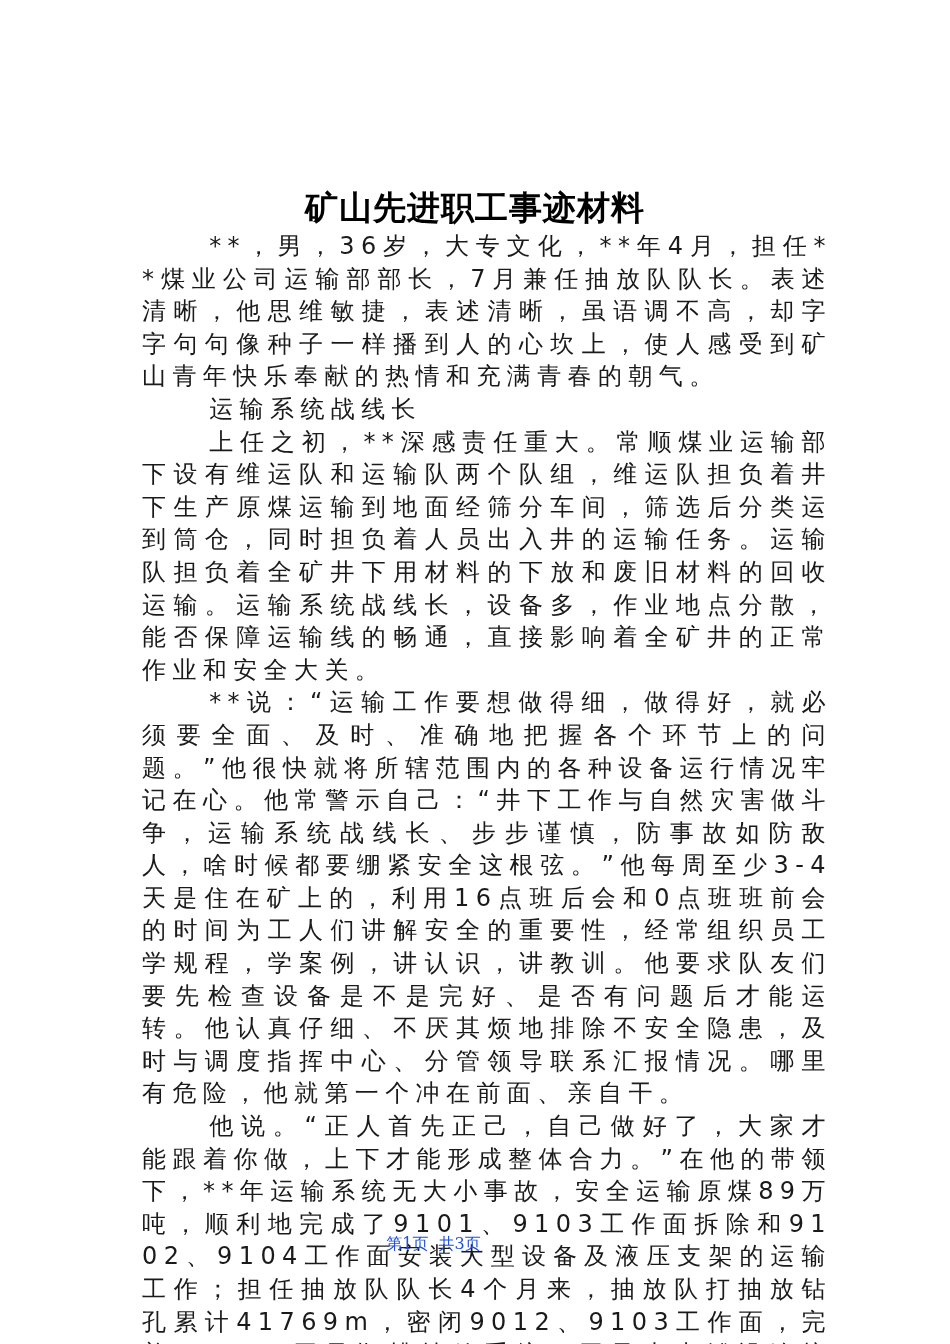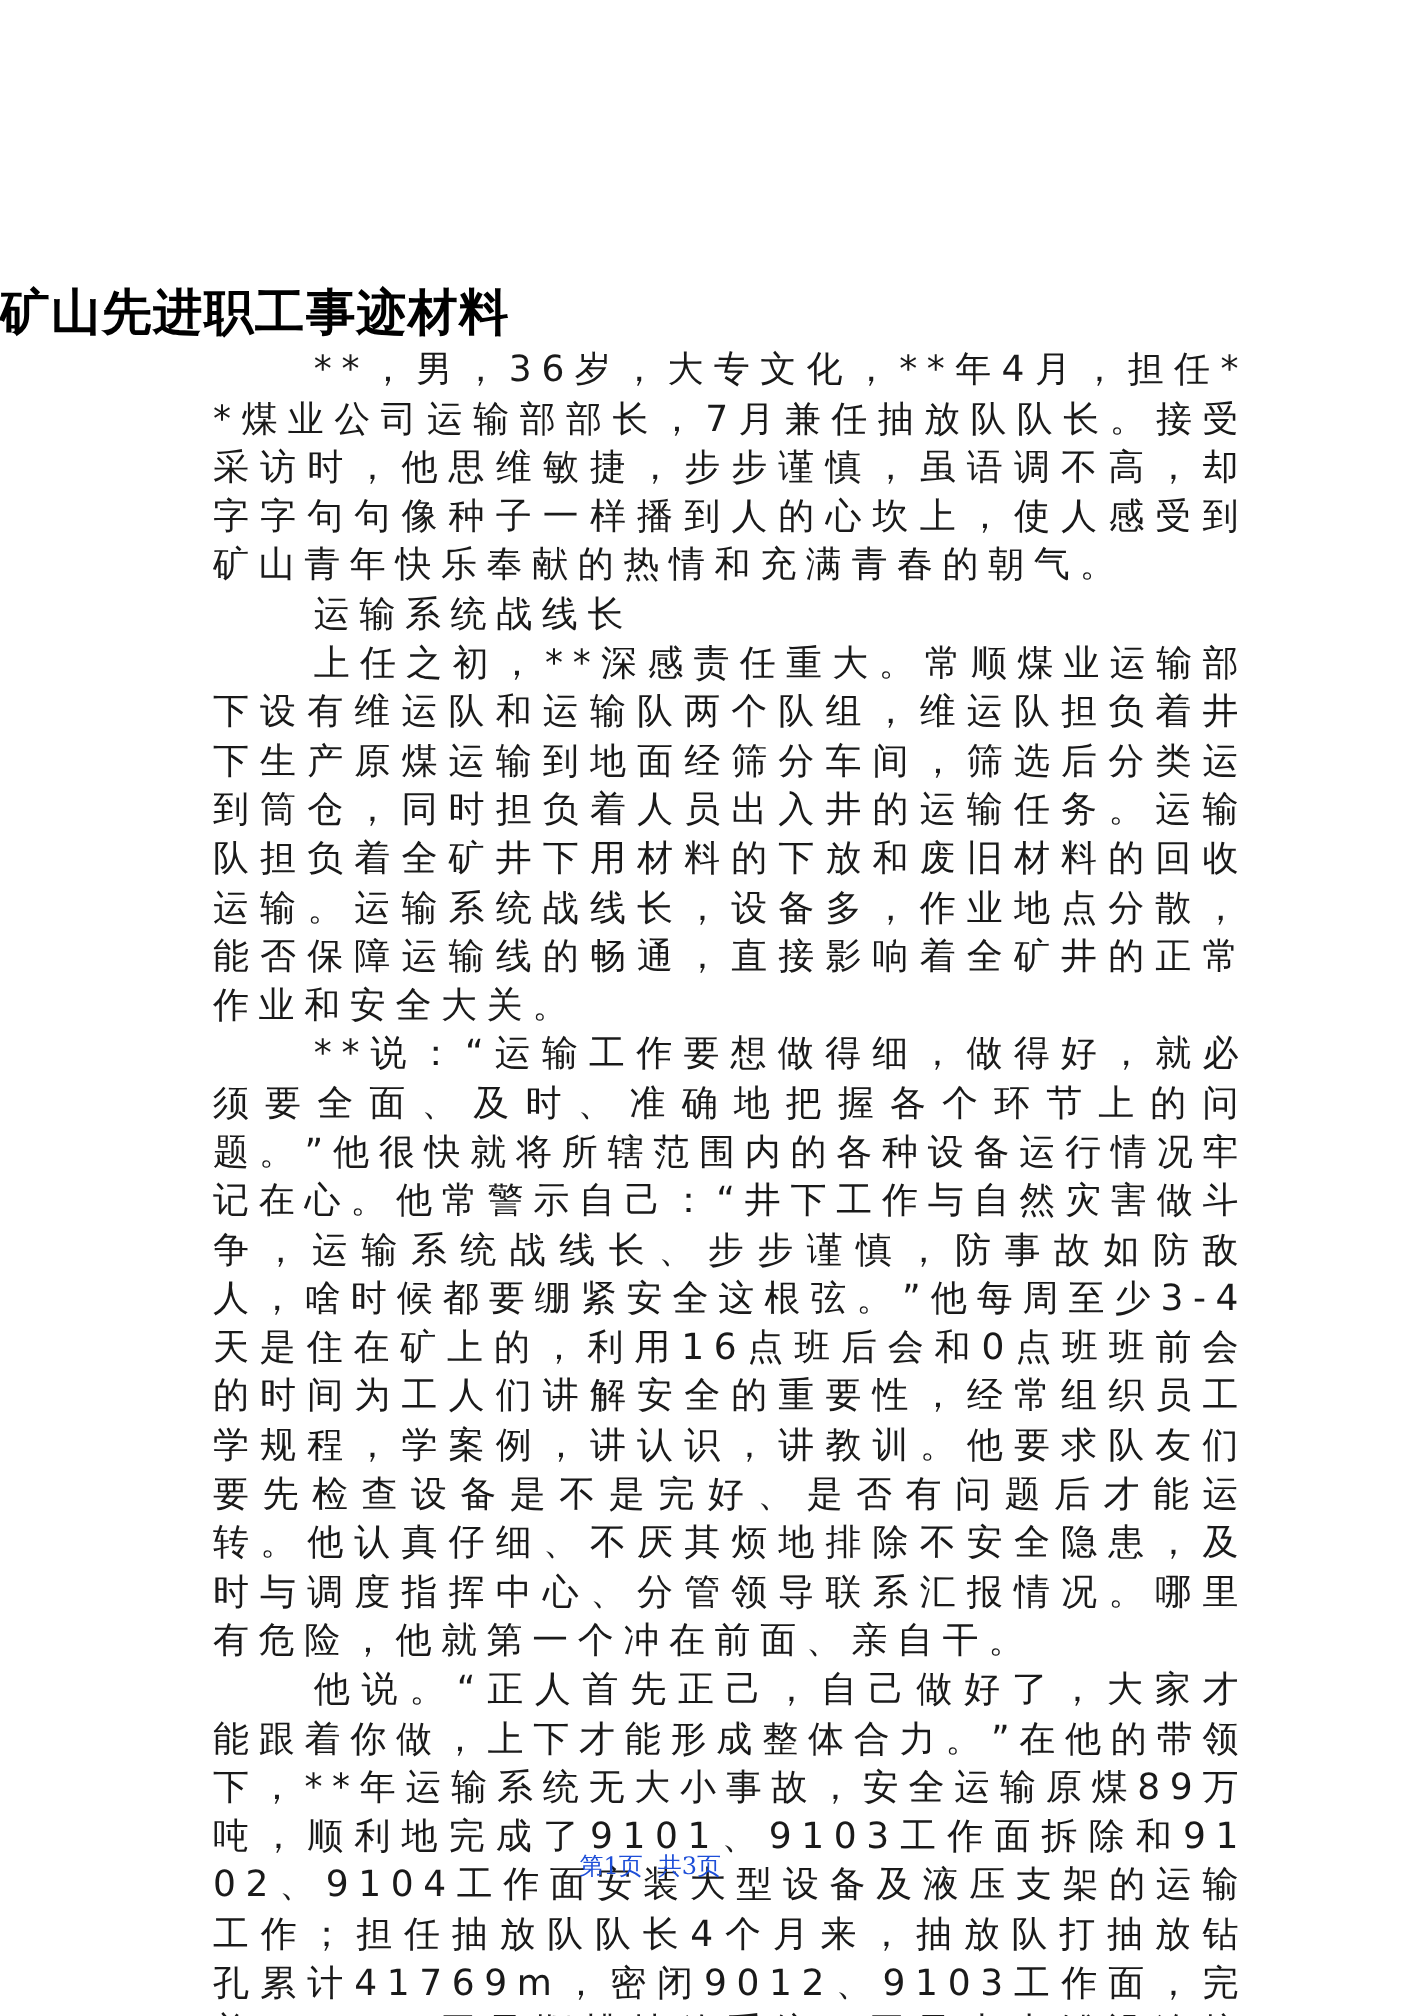--- a/index.html
+++ b/index.html
@@ -21,21 +21,21 @@
       top: 0;
       width: 950px;
       height: 1344px;
       background: #ffffff;
     }
     .title {
       position: absolute;
       left: 0;
       width: 950px;
       top: 184px;
-      text-align: left;
+      text-align: center;
       font-size: 33px;
       font-weight: bold;
       line-height: 48px;
       letter-spacing: 1px;
       color: #000000;
       font-family: "DejaVu Serif", serif;
     }
     .body-text {
       position: absolute;
       left: 142px;
@@ -72,21 +72,21 @@
       margin-left: 10px;
     }
   </style>
 </head>
 <body>
 
 <div class="page">
   <div class="title">矿山先进职工事迹材料</div>
 
   <div class="body-text">
-    <p>**，男，36岁，大专文化，**年4月，担任**煤业公司运输部部长，7月兼任抽放队队长。接受采访时，他思维敏捷，步步谨慎，虽语调不高，却字字句句像种子一样播到人的心坎上，使人感受到矿山青年快乐奉献的热情和充满青春的朝气。</p>
+    <p>**，男，36岁，大专文化，**年4月，担任**煤业公司运输部部长，7月兼任抽放队队长。表述清晰，他思维敏捷，表述清晰，虽语调不高，却字字句句像种子一样播到人的心坎上，使人感受到矿山青年快乐奉献的热情和充满青春的朝气。</p>
     <p class="heading">运输系统战线长</p>
     <p>上任之初，**深感责任重大。常顺煤业运输部下设有维运队和运输队两个队组，维运队担负着井下生产原煤运输到地面经筛分车间，筛选后分类运到筒仓，同时担负着人员出入井的运输任务。运输队担负着全矿井下用材料的下放和废旧材料的回收运输。运输系统战线长，设备多，作业地点分散，能否保障运输线的畅通，直接影响着全矿井的正常作业和安全大关。</p>
     <p>**说：“运输工作要想做得细，做得好，就必须要全面、及时、准确地把握各个环节上的问题。”他很快就将所辖范围内的各种设备运行情况牢记在心。他常警示自己：“井下工作与自然灾害做斗争，运输系统战线长、步步谨慎，防事故如防敌人，啥时候都要绷紧安全这根弦。”他每周至少3-4天是住在矿上的，利用16点班后会和0点班班前会的时间为工人们讲解安全的重要性，经常组织员工学规程，学案例，讲认识，讲教训。他要求队友们要先检查设备是不是完好、是否有问题后才能运转。他认真仔细、不厌其烦地排除不安全隐患，及时与调度指挥中心、分管领导联系汇报情况。哪里有危险，他就第一个冲在前面、亲自干。</p>
     <p>他说。“正人首先正己，自己做好了，大家才能跟着你做，上下才能形成整体合力。”在他的带领下，**年运输系统无大小事故，安全运输原煤89万吨，顺利地完成了9101、9103工作面拆除和9102、9104工作面安装大型设备及液压支架的运输工作；担任抽放队队长4个月来，抽放队打抽放钻孔累计41769m，密闭9012、9103工作面，完善了9104回风顺槽抽放系统、回风上山铺设连接以及吊挂529mm抽放管570m、9015回风顺槽抽采管路的铺设连接以及吊挂工程，有力地保证了全矿各项施工生产任务的圆满完成。</p>
   </div>
 
   <div class="footer">
     <span>第1页</span><span>共3页</span>
   </div>
 </div>

